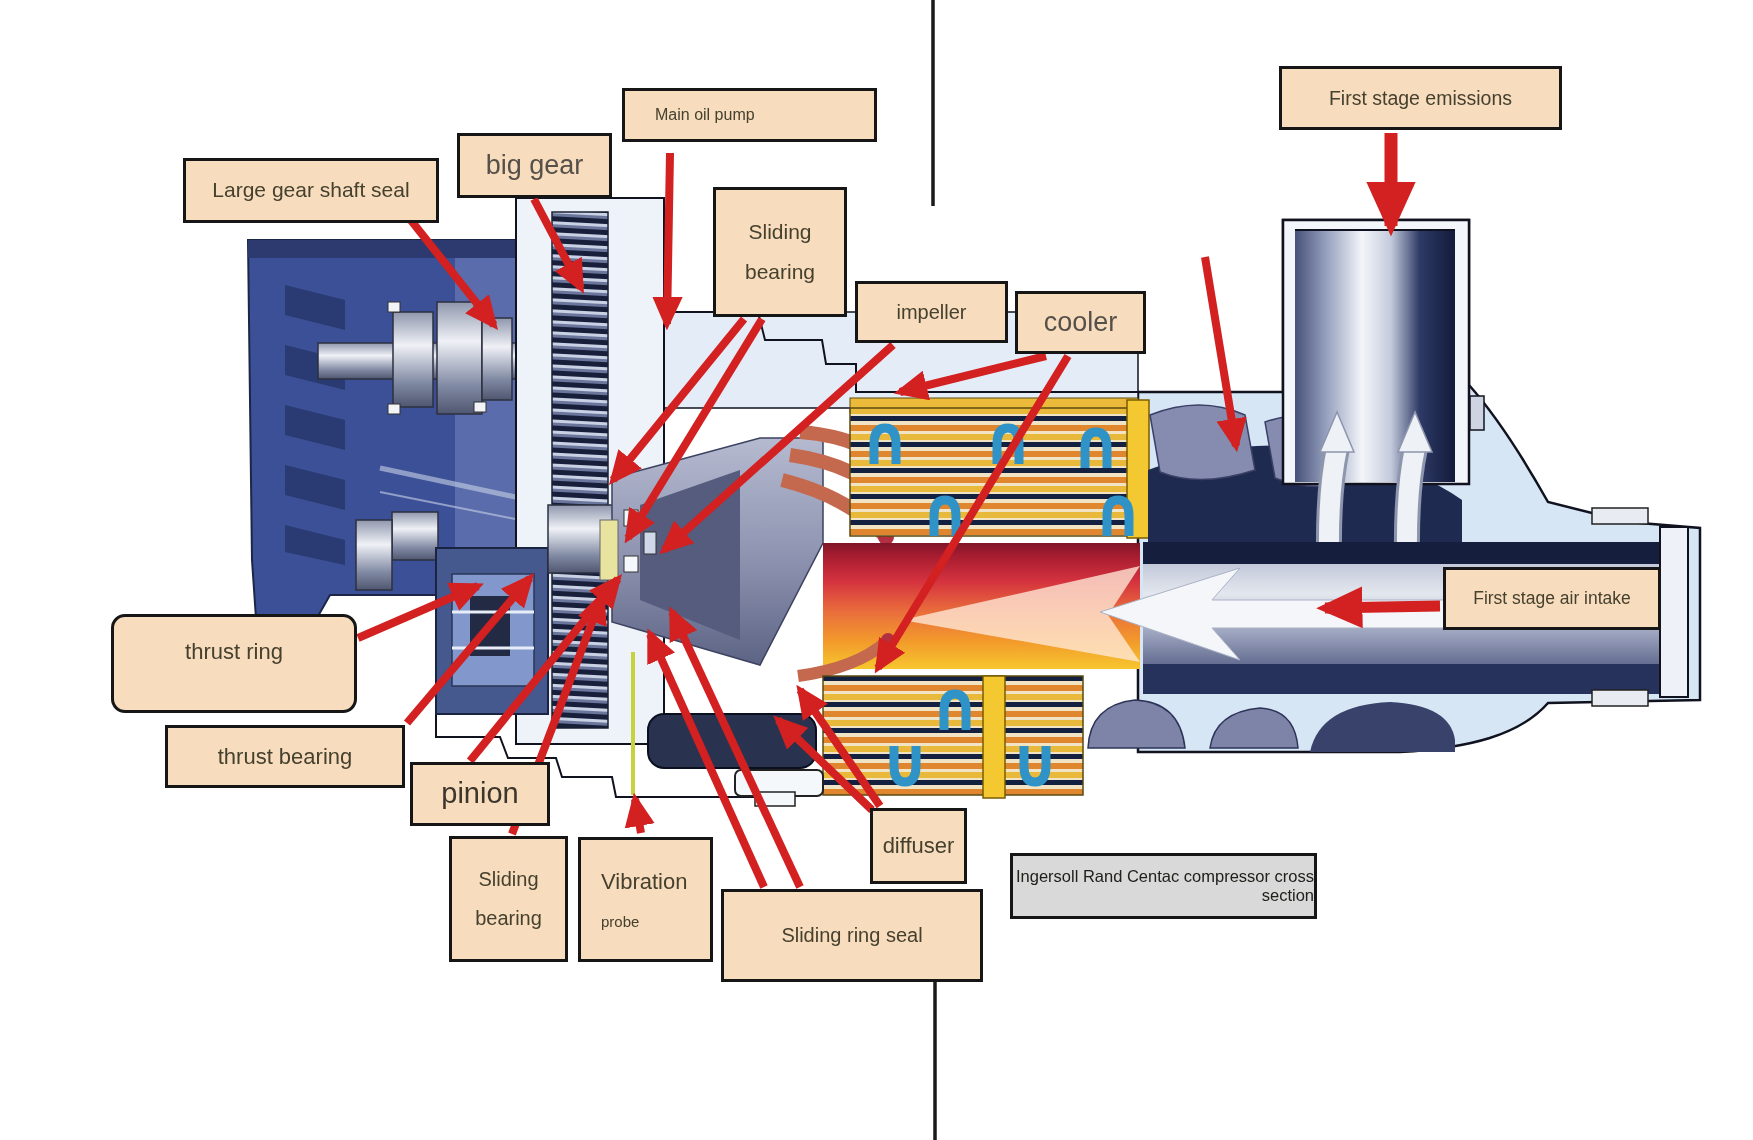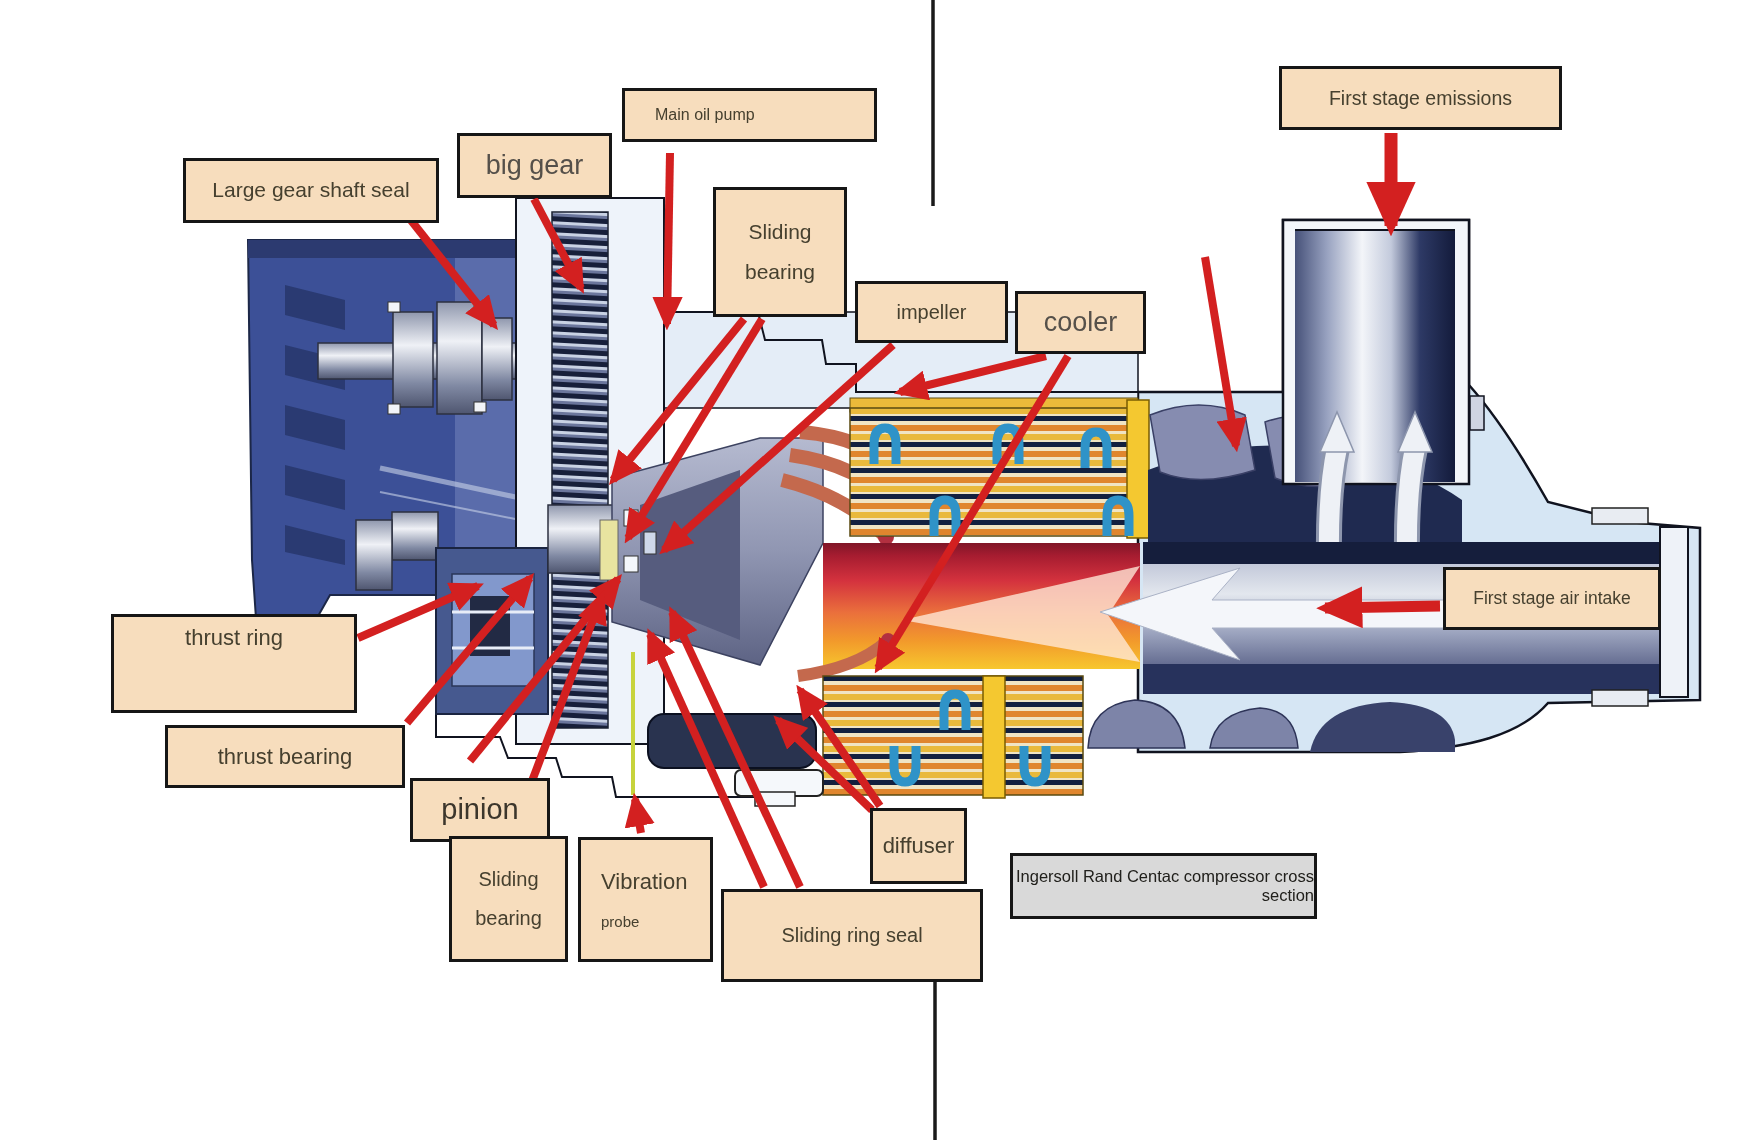--- a/index.html
+++ b/index.html
@@ -264,29 +264,29 @@
 
 
 <div class="lbl" style="left:1279px;top:66px;width:283px;height:64px;font-size:19.5px;">
   <span>First stage emissions</span>
 </div>
 
 <div class="lbl" style="left:1443px;top:567px;width:218px;height:63px;font-size:17.5px;">
   <span>First stage air intake</span>
 </div>
 
-<div class="lbl" style="left:111px;top:614px;width:246px;height:99px;font-size:22px;align-items:flex-start;padding-top:8px;">
+<div class="lbl" style="left:111px;top:614px;width:246px;height:99px;font-size:22px;align-items:flex-start;padding-top:22px;border-radius:14px;">
   <span>thrust ring</span>
 </div>
 
 <div class="lbl" style="left:165px;top:725px;width:240px;height:63px;font-size:22px;">
   <span>thrust bearing</span>
 </div>
 
-<div class="lbl" style="left:410px;top:762px;width:140px;height:64px;font-size:29px;color:#3c362c;margin-top:16px;">
+<div class="lbl" style="left:410px;top:762px;width:140px;height:64px;font-size:29px;color:#3c362c;">
   <span>pinion</span>
 </div>
 
 <div class="lbl two" style="left:449px;top:836px;width:119px;height:126px;font-size:20px;gap:16px;">
   <span>Sliding</span>
   <span>bearing</span>
 </div>
 
 <div class="lbl two" style="left:578px;top:837px;width:135px;height:125px;gap:18px;align-items:flex-start;padding-left:20px;">
   <span style="font-size:22px;">Vibration</span>

